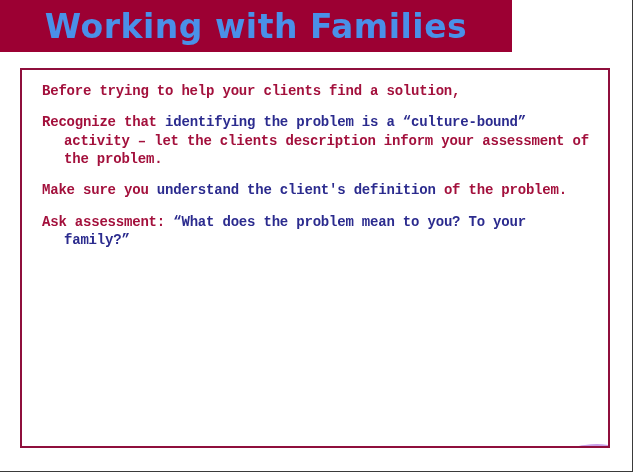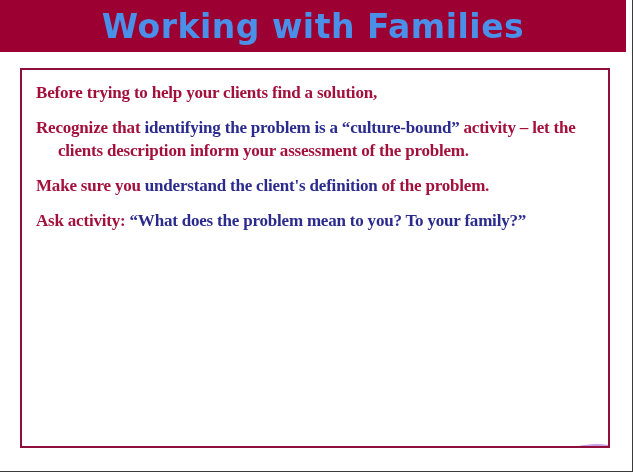--- a/index.html
+++ b/index.html
@@ -23,21 +23,21 @@
     border-right: 1px solid #3a3a3a;
     border-bottom: 1px solid #3a3a3a;
     overflow: hidden;
   }
 
   
   #title-banner {
     position: absolute;
     left: 0;
     top: 0;
-    width: 626px;
+    width: 512px;
     height: 52px;
     background: #9c0033;
     display: flex;
     align-items: center;
     justify-content: center;
   }
   #title-text {
     color: #4a90e8;
     font-size: 33px;
     font-weight: bold;
@@ -55,28 +55,28 @@
     width: 590px;
     height: 380px;
     box-sizing: border-box;
     border: 2px solid #8f0f3c;
     background: #ffffff;
     padding: 12px 14px 0 14px;
     overflow: hidden;
   }
 
   .bullet-para {
-    font-size: 17px;
+    font-size: 14px;
     font-weight: bold;
     line-height: 1.31;
-    margin: 0 0 13px 0;
+    margin: 0 0 13px 6px;
     padding-left: 22px;
     text-indent: -22px;
     color: #a3103c;
-    font-family: Liberation Serif, serif;
+    font-family: Liberation Mono, monospace;
     letter-spacing: -0.2px;
   }
   .bullet-para:last-child { margin-bottom: 0; }
 
   .seg-red  { color: #a3103c; }
   .seg-blue { color: #2b2b8e; }
 
   
   #clipart {
     position: absolute;
@@ -92,21 +92,21 @@
 <div id="slide">
 
   <div id="title-banner">
     <div id="title-text">Working with Families</div>
   </div>
 
   <div id="content-box">
     <p class="bullet-para"><span class="seg-red">Before trying to help your clients find a solution,</span></p>
     <p class="bullet-para"><span class="seg-red">Recognize that </span><span class="seg-blue">identifying the problem is a “culture-bound” </span><span class="seg-red">activity – let the clients description inform your assessment of the problem.</span></p>
     <p class="bullet-para"><span class="seg-red">Make sure you </span><span class="seg-blue">understand the client's definition </span><span class="seg-red">of the problem.</span></p>
-    <p class="bullet-para"><span class="seg-red">Ask activity: </span><span class="seg-blue">“What does the problem mean to you? To your family?”</span></p>
+    <p class="bullet-para"><span class="seg-red">Ask assessment: </span><span class="seg-blue">“What does the problem mean to you? To your family?”</span></p>
 
     <div id="clipart">
       <svg viewBox="0 0 78 76" width="78" height="76" aria-hidden="true">
 
         <path d="M10 14 Q14 4 28 3 Q44 0 58 5 Q72 9 73 24 Q76 40 70 54
                  Q66 70 50 73 Q34 76 20 70 Q6 64 4 48 Q2 30 10 14 Z" fill="#c9a0e8"></path>
 
         <circle cx="31" cy="12" r="3.2" fill="#ffe85c"></circle>
         <circle cx="39" cy="9" r="3.2" fill="#ffe85c"></circle>
         <circle cx="47" cy="12" r="3.2" fill="#ffe85c"></circle>

